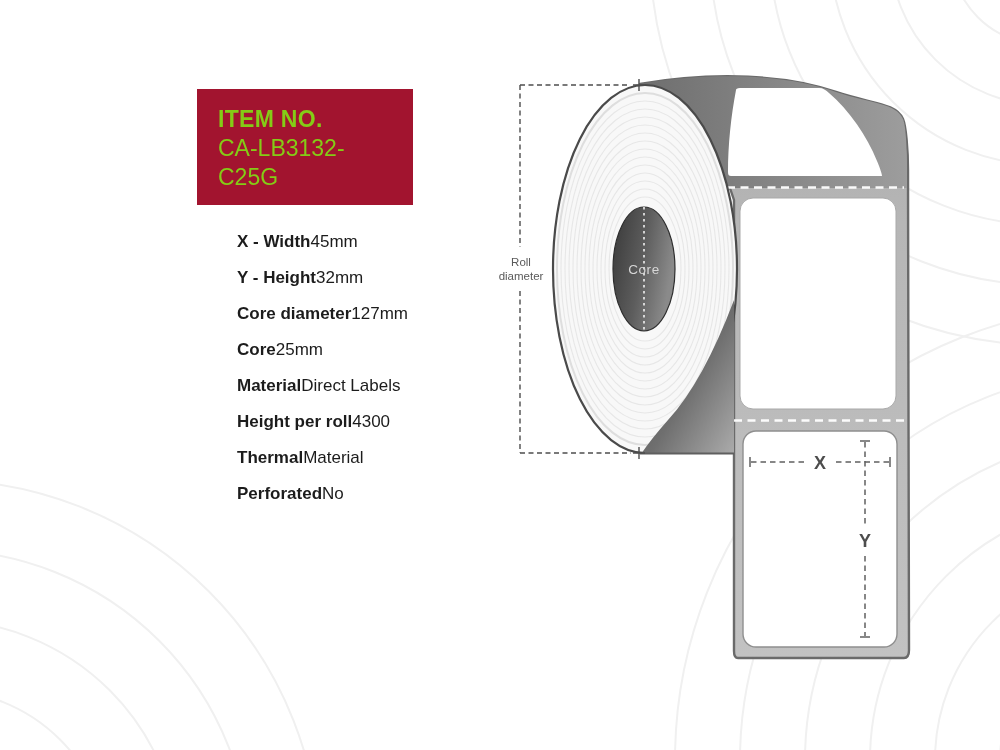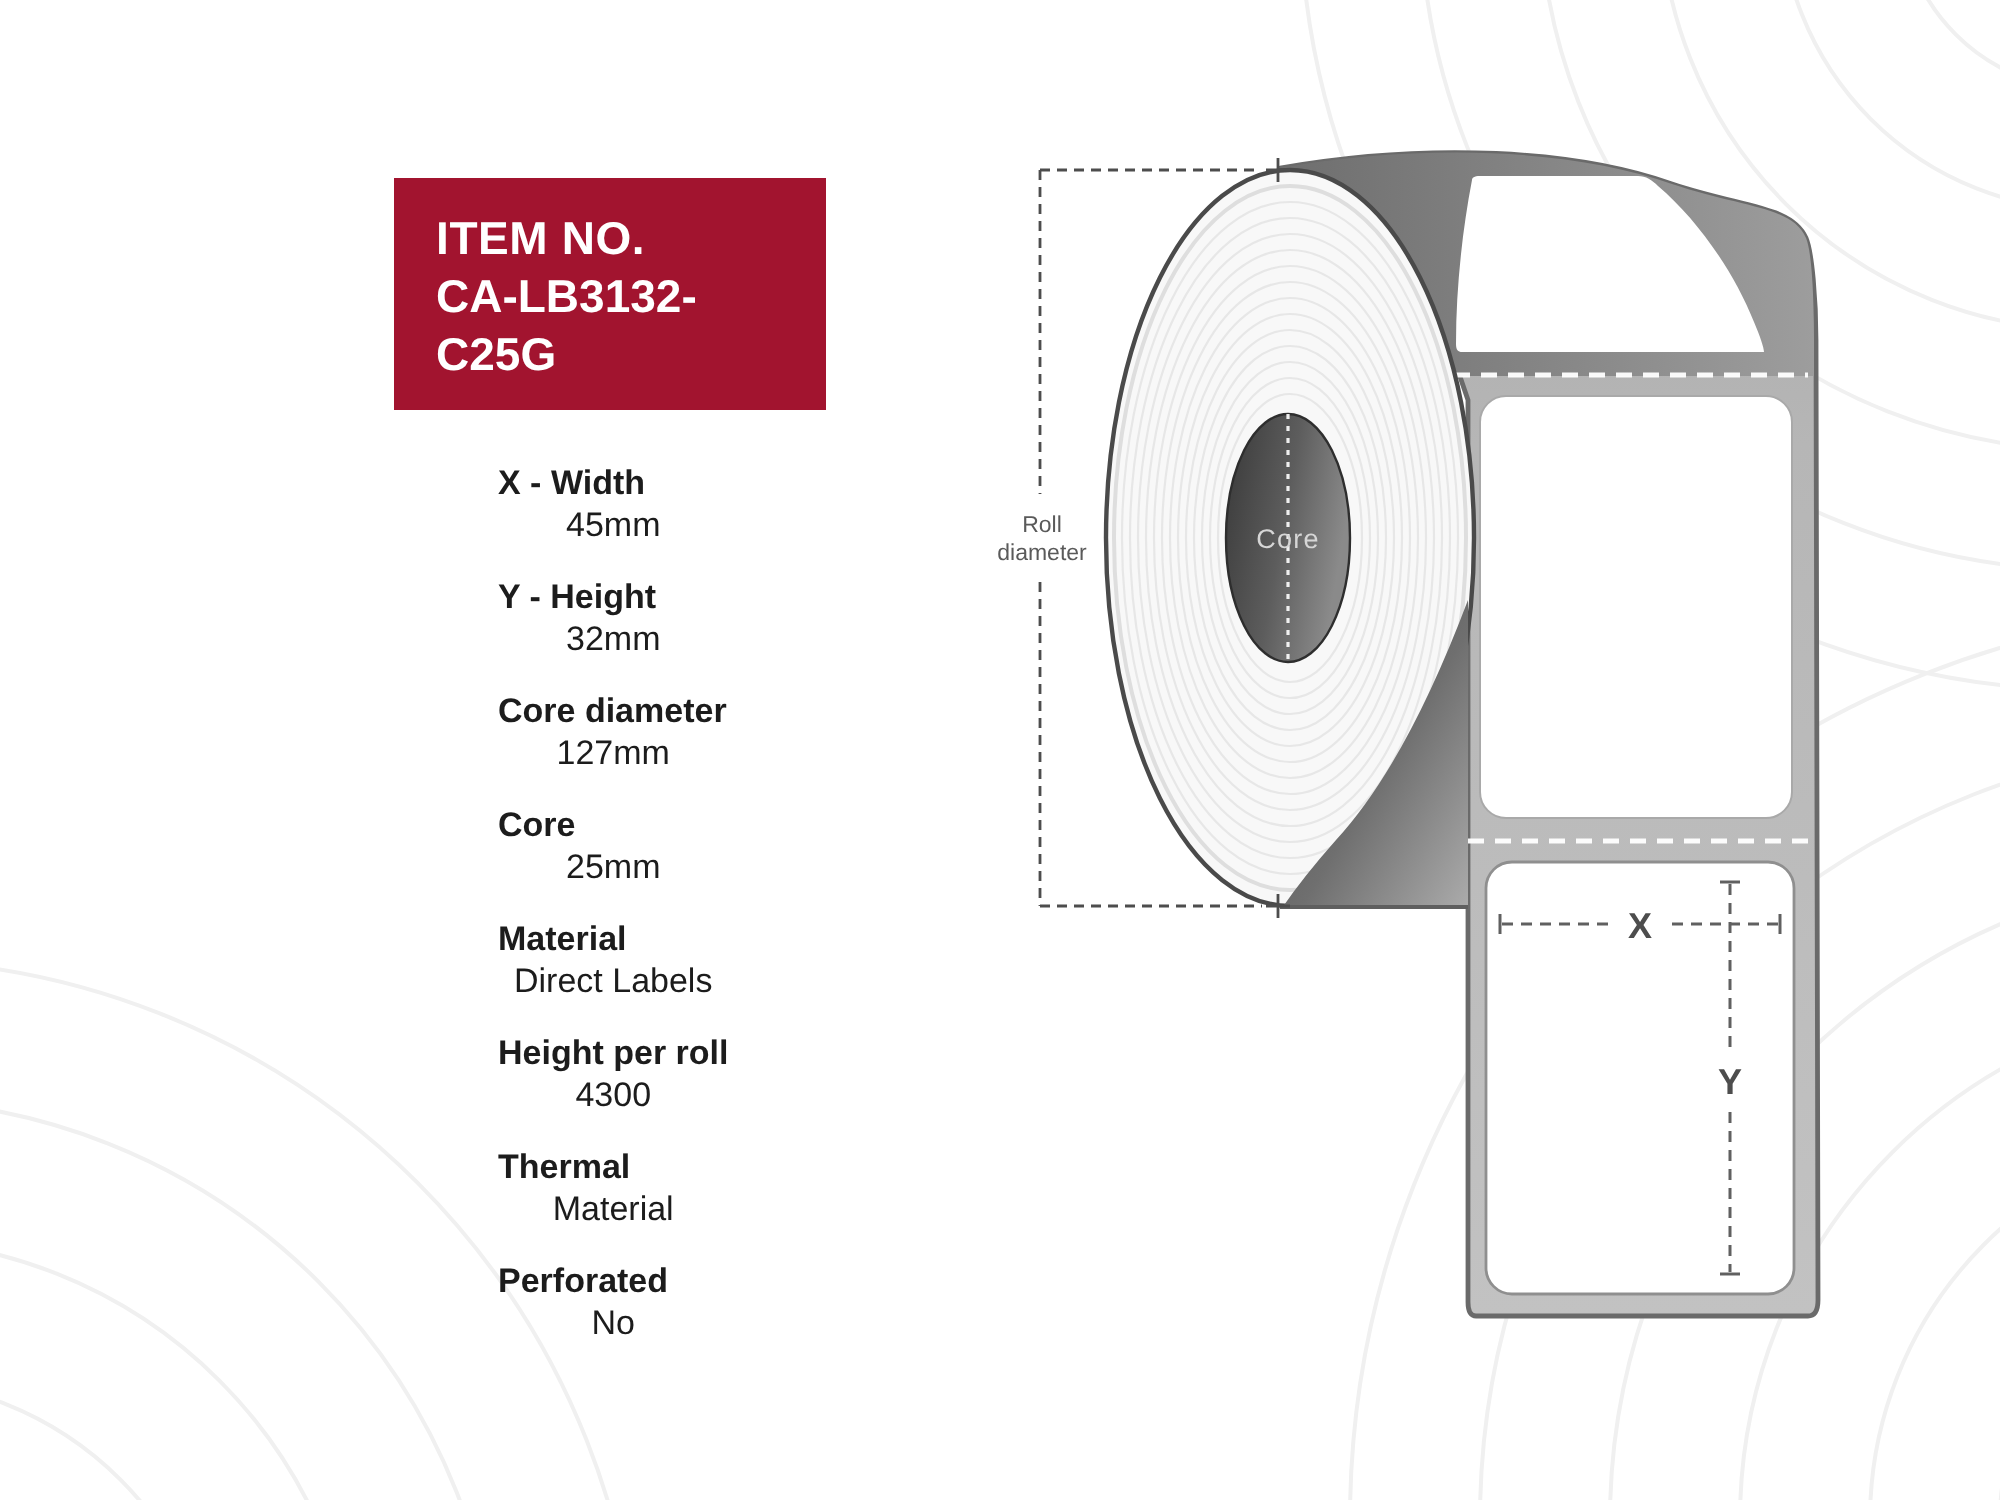--- a/index.html
+++ b/index.html
@@ -1,23 +1,23 @@
 <!DOCTYPE html>
 <html><head>
 <meta charset="utf-8">
 <style>
   html,body{margin:0;padding:0;background:#ffffff;font-family:"Liberation Sans",sans-serif;}
   .canvas{position:relative;width:1000px;height:750px;background:#ffffff;overflow:hidden;}
   .bg-svg{position:absolute;left:0;top:0;}
   .item-box{position:absolute;left:197px;top:89px;width:216px;height:116px;
-            box-sizing:border-box;padding:16px 10px 0 21px;color:#ffffff;}
+            box-sizing:border-box;padding:16px 10px 0 21px;color:#84cc16;}
   .item-label{font-size:23px;font-weight:bold;line-height:29px;letter-spacing:.3px;}
-  .item-code{font-size:23px;font-weight:bold;line-height:29px;}
+  .item-code{font-size:23px;font-weight:normal;line-height:29px;}
   .specs{position:absolute;left:237px;top:231px;display:flex;flex-direction:column;gap:14px;color:#1c1c1c;}
-  .spec-row{display:flex;flex-direction:column;margin-left:12px;}
+  .spec-row{display:flex;flex-direction:row;}
   .spec-label{font-size:17px;font-weight:bold;line-height:21px;}
   .spec-value{font-size:17px;font-weight:normal;line-height:22px;text-align:center;}
   .diagram-svg{position:absolute;left:480px;top:30px;}
   .dim-text{font-size:11.5px;fill:#5a5a5a;}
   .axis-text{font-size:18px;font-weight:bold;fill:#4d4d4d;}
   .core-text{font-size:13.5px;fill:#d6d6d6;letter-spacing:.6px;}
 </style>
 </head>
 <body>
 

